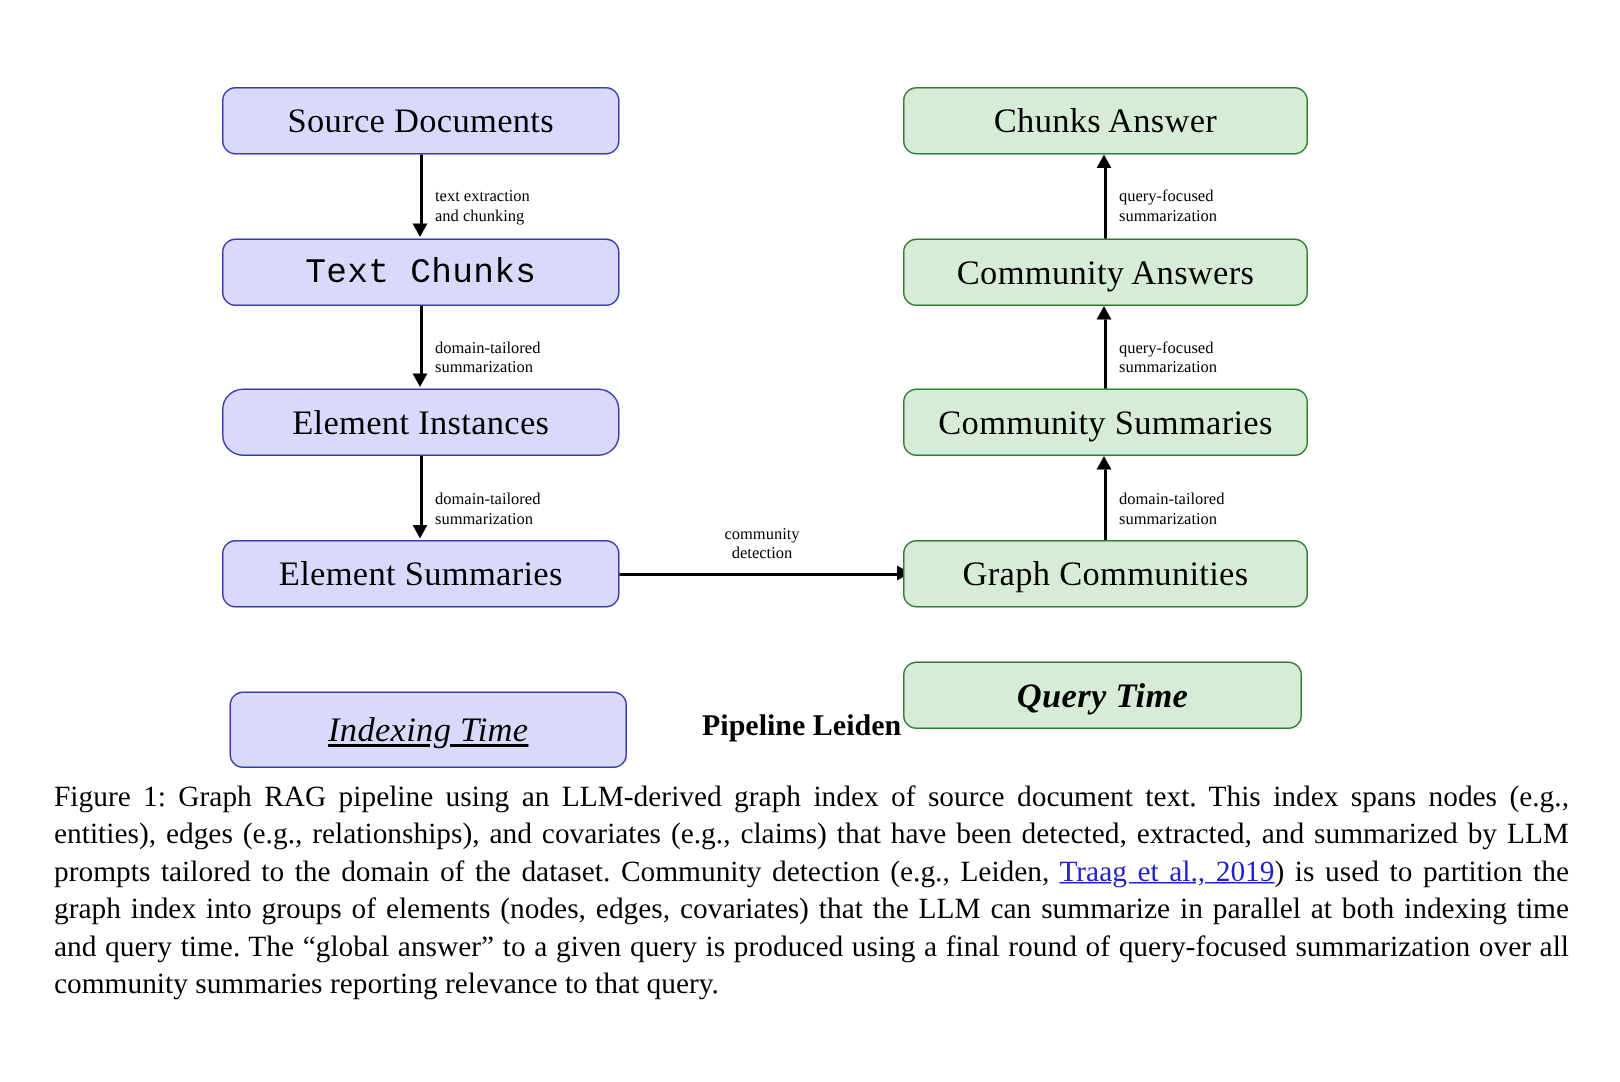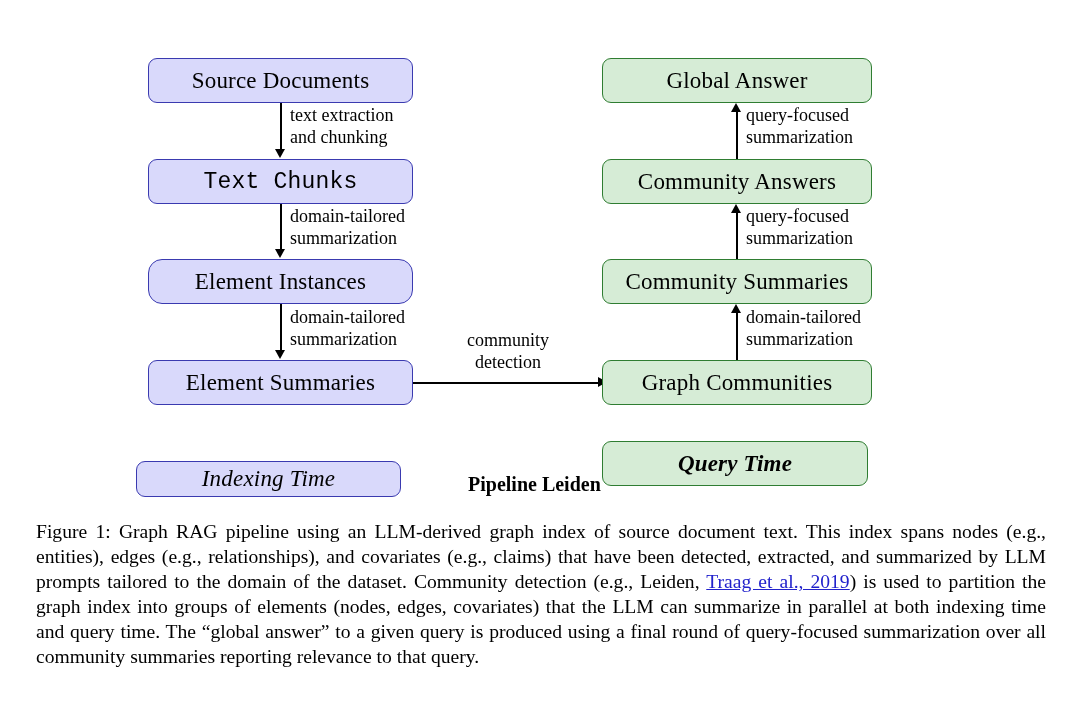--- a/index.html
+++ b/index.html
@@ -45,24 +45,25 @@
     background: #d6ecd6;
     border-color: #2f7d32;
   }
   .node.legend {
     font-style: italic;
   }
 
   
   .edge-label {
     position: absolute;
-    font-size: 18px;
+    font-size: 11px;
     line-height: 1.22;
     text-align: center;
     white-space: nowrap;
+    margin-top: 20px;
   }
   .edge-label.left-al { text-align: left; }
 
   .stage-label {
     position: absolute;
     font-weight: bold;
     font-size: 20px;
     white-space: nowrap;
   }
 
@@ -166,21 +167,21 @@
 
   <div class="node query" style="left:602px; top:259px; width:270px; height:45px;">
     <span>Community Summaries</span>
   </div>
 
   <div class="node query" style="left:602px; top:159px; width:270px; height:45px;">
     <span>Community Answers</span>
   </div>
 
   <div class="node query" style="left:602px; top:58px; width:270px; height:45px;">
-    <span>Global Answer</span>
+    <span>Chunks Answer</span>
   </div>
 
   <div class="arrow-v" style="left:736px; top:313px; height:47px;"></div>
   <div class="head up" style="left:730.5px; top:304px;"></div>
   <div class="edge-label left-al" style="left:746px; top:307px;">
     <div>domain-tailored</div>
     <div>summarization</div>
   </div>
 
   <div class="arrow-v" style="left:736px; top:213px; height:46px;"></div>
@@ -190,21 +191,21 @@
     <div>summarization</div>
   </div>
 
   <div class="arrow-v" style="left:736px; top:112px; height:47px;"></div>
   <div class="head up" style="left:730.5px; top:103px;"></div>
   <div class="edge-label left-al" style="left:746px; top:105px;">
     <div>query-focused</div>
     <div>summarization</div>
   </div>
 
-  <div class="node indexing legend" style="left:136px; top:461px; width:265px; height:36px;">
+  <div class="node indexing legend" style="left:153px; top:461px; width:265px; height:51px;text-decoration:underline;">
     <span>Indexing Time</span>
   </div>
 
   <div class="stage-label" style="left:468px; top:473px;">Pipeline Leiden</div>
 
   <div class="node query legend" style="left:602px; top:441px; width:266px; height:45px;font-weight:bold;">
     <span>Query Time</span>
   </div>
 
   <div class="caption">

